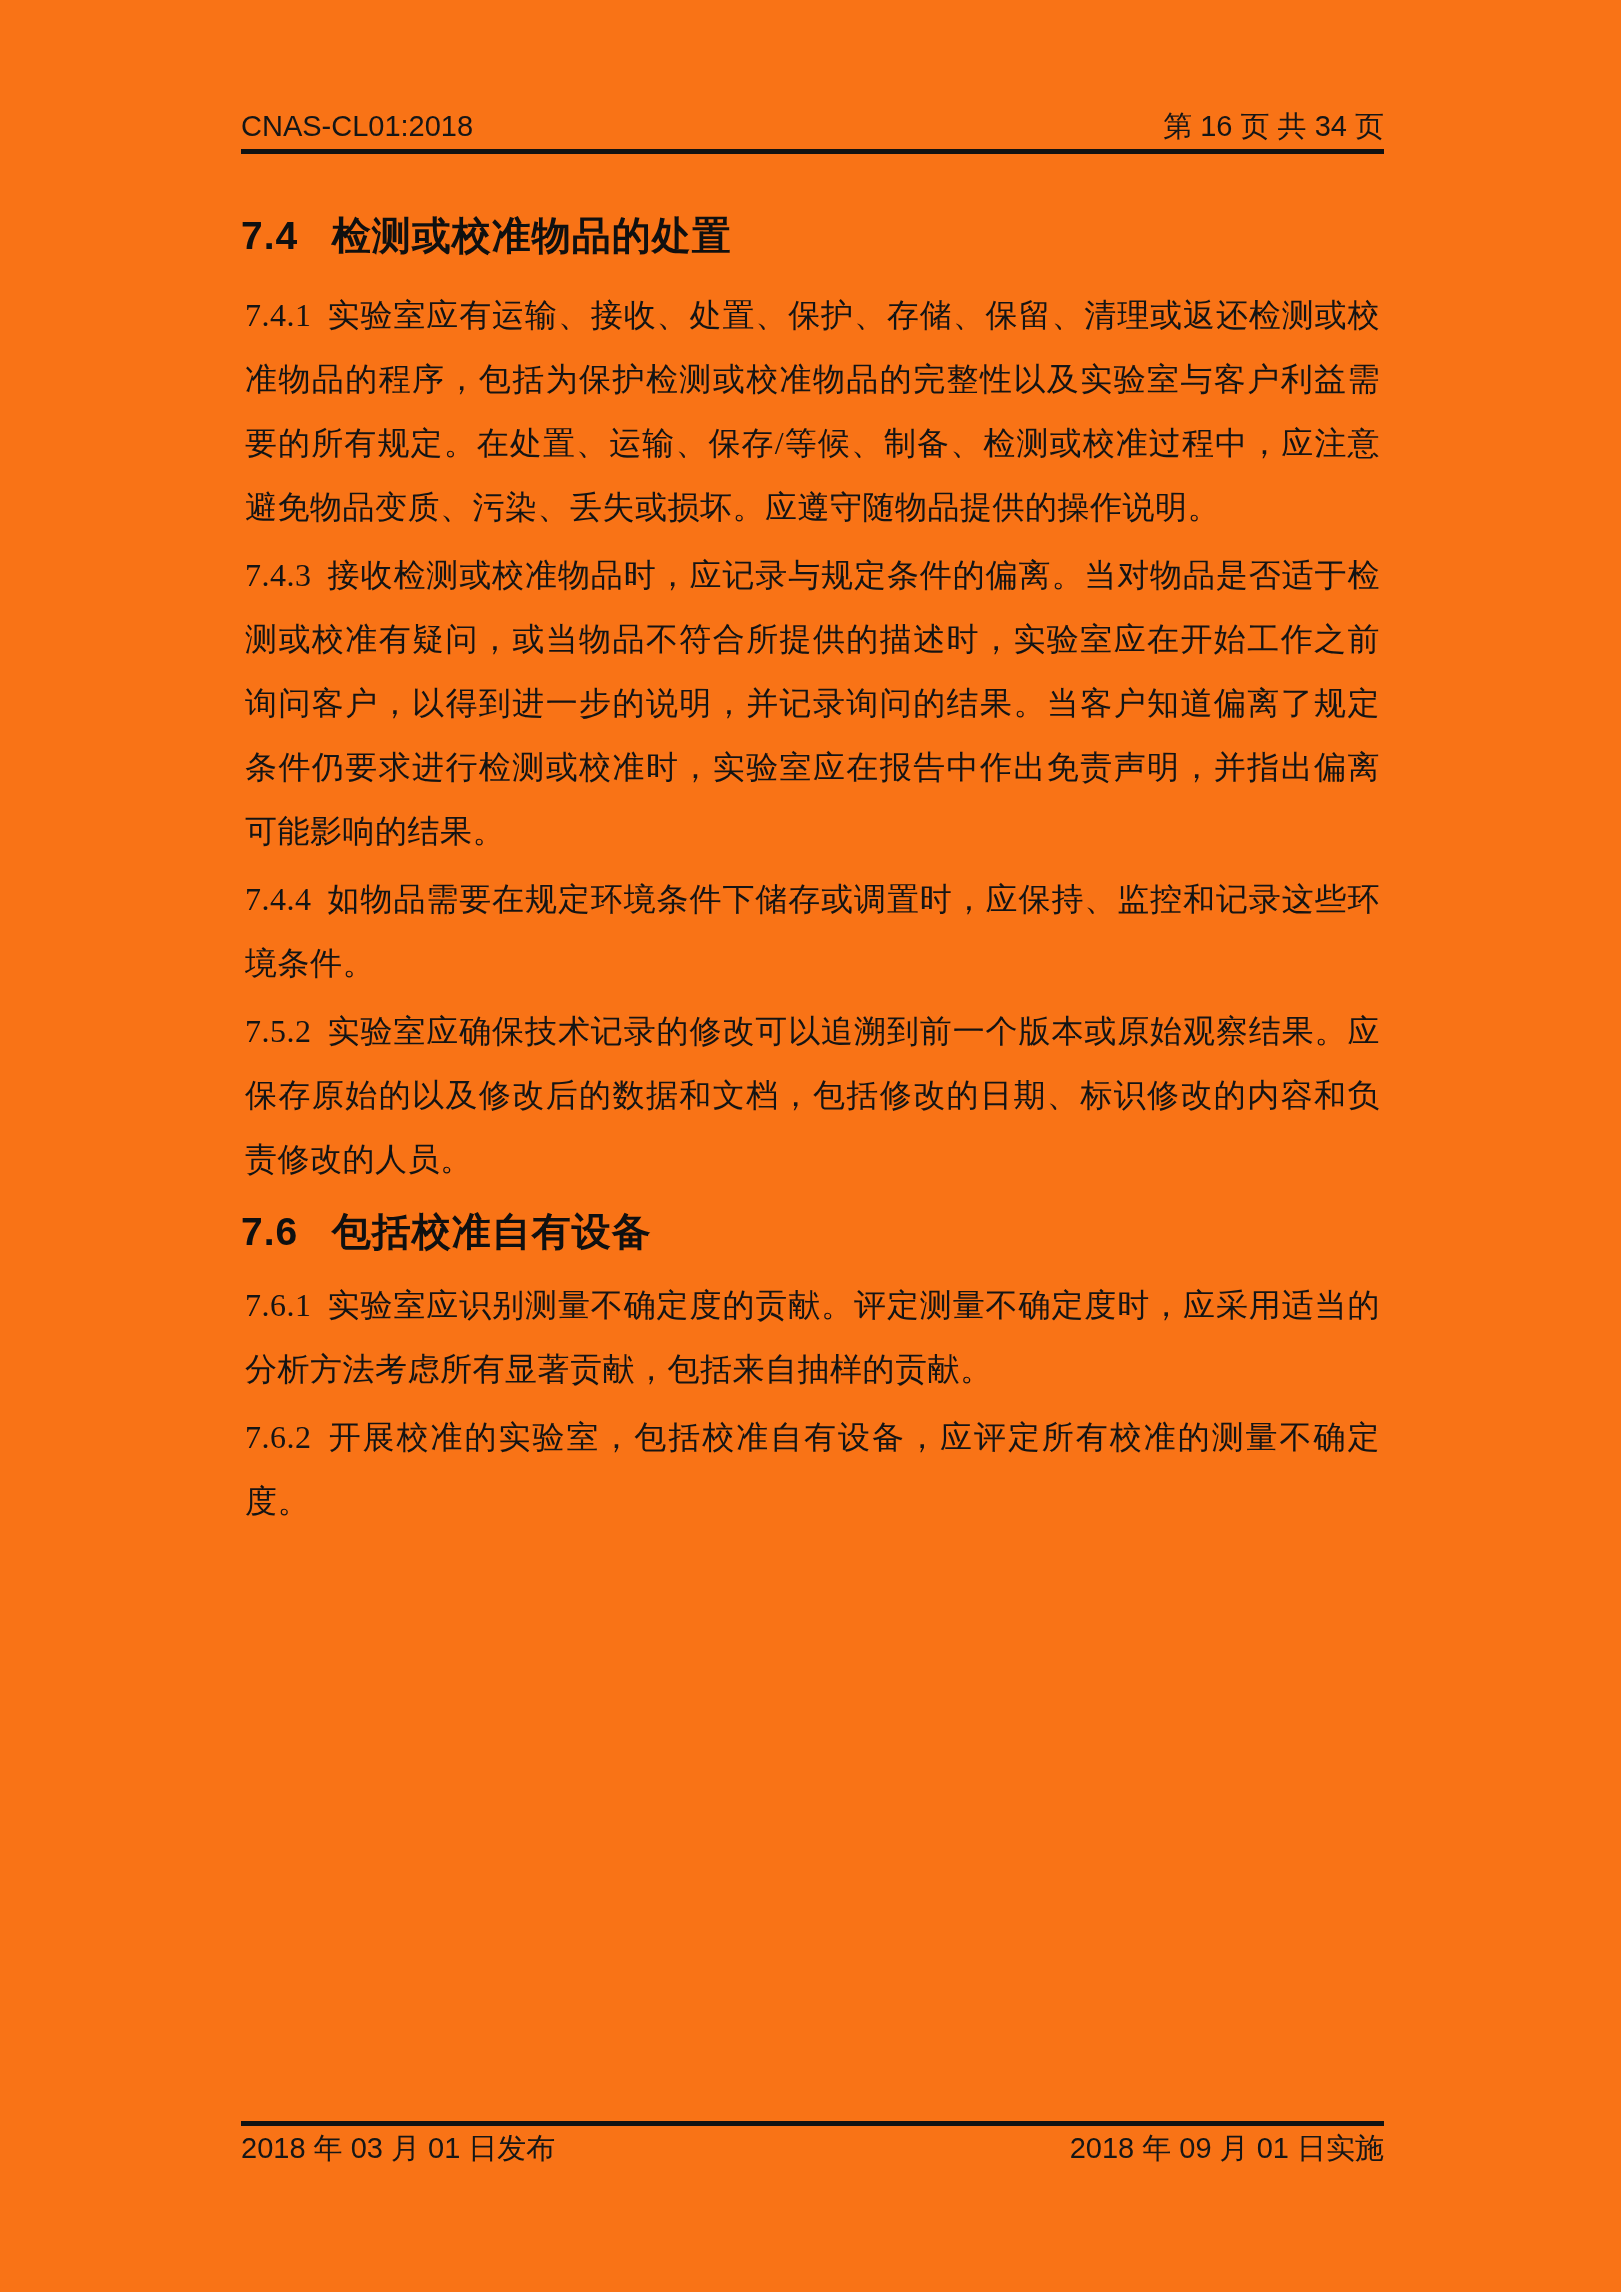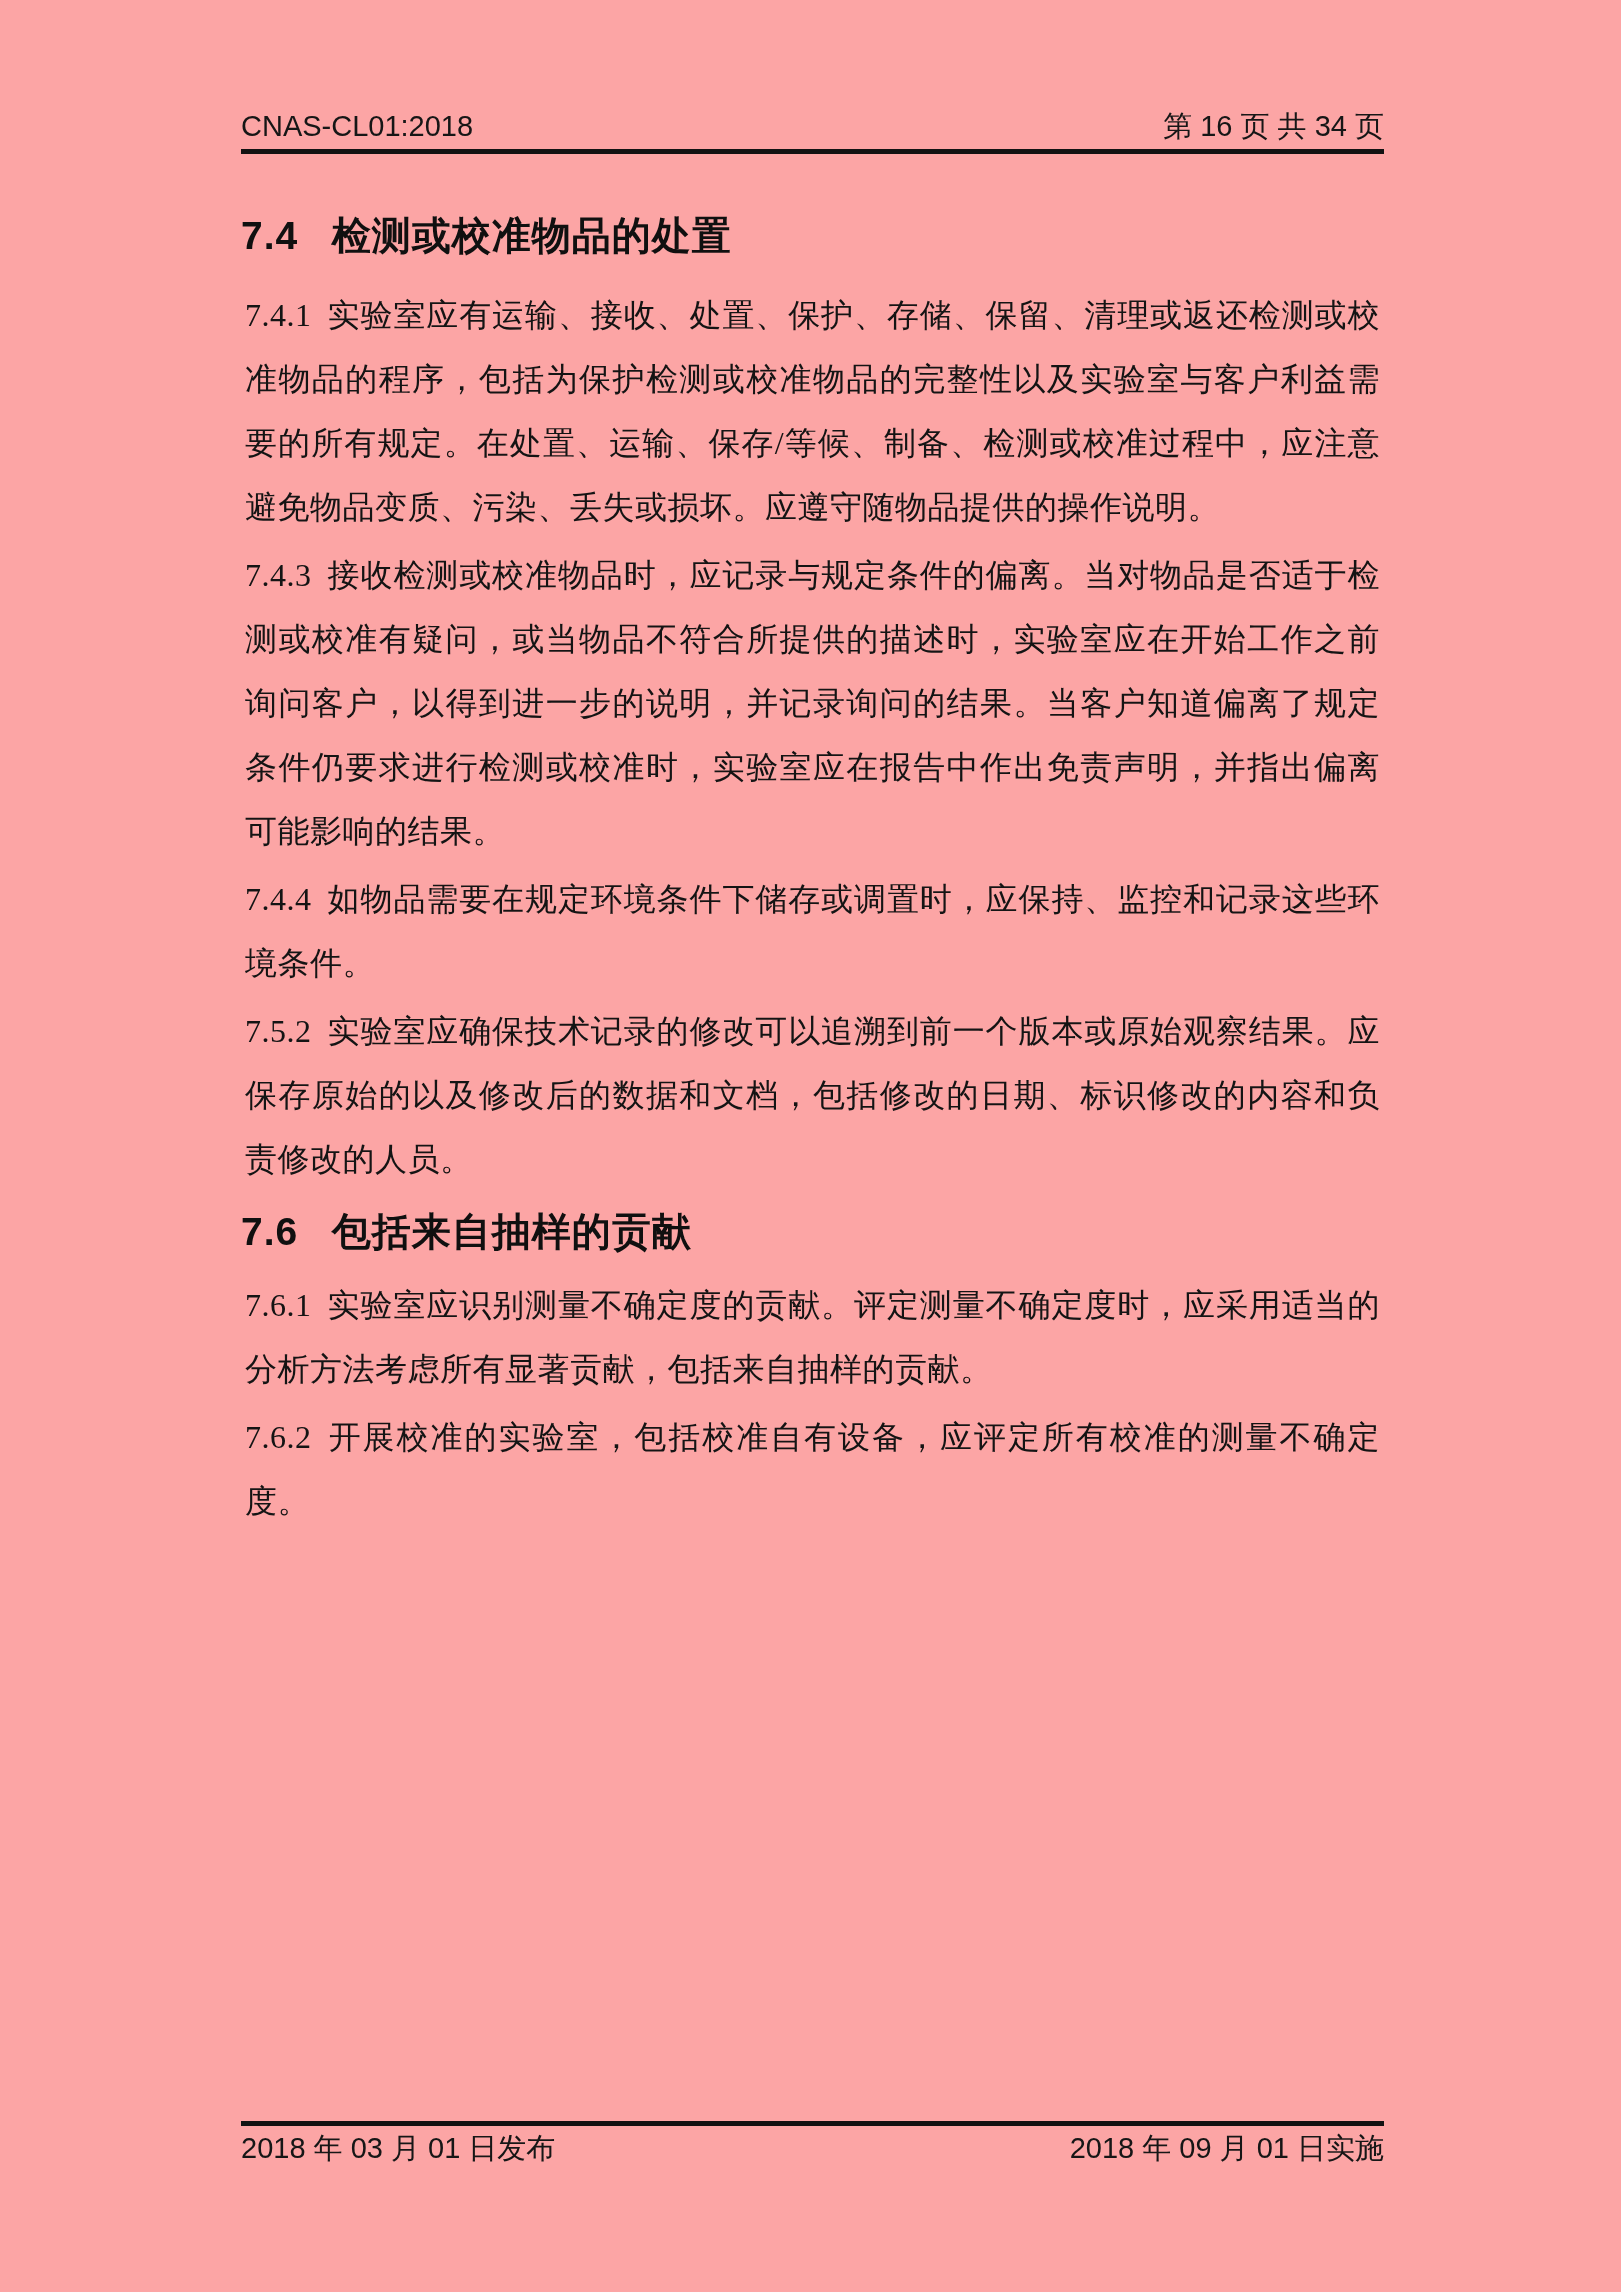--- a/index.html
+++ b/index.html
@@ -1,20 +1,20 @@
 <!DOCTYPE html>
 <html lang="zh"><head>
 <meta charset="utf-8">
 <style>
   html, body { margin: 0; padding: 0; background: #ffffff; }
   .page {
     position: relative;
     width: 1621px;
     height: 2293px;
-    background: #fca5a5;
+    background: #f97316;
     overflow: hidden;
     color: #141414;
   }
   .content {
     position: absolute;
     left: 241px;
     top: 110px;
     width: 1143px;
   }
   .doc-header {
@@ -92,21 +92,21 @@
     <p class="clause">
       <span class="cl-num">7.4.4</span><span class="cl-text">如物品需要在规定环境条件下储存或调置时，应保持、监控和记录这些环境条件。</span>
     </p>
 
     <p class="clause">
       <span class="cl-num">7.5.2</span><span class="cl-text">实验室应确保技术记录的修改可以追溯到前一个版本或原始观察结果。应保存原始的以及修改后的数据和文档，包括修改的日期、标识修改的内容和负责修改的人员。</span>
     </p>
 
     <h2 class="sec-h h76">
       <span class="sec-num">7.6</span>
-      <span class="sec-title">包括来自抽样的贡献</span>
+      <span class="sec-title">包括校准自有设备</span>
     </h2>
     <p class="clause">
       <span class="cl-num">7.6.1</span><span class="cl-text">实验室应识别测量不确定度的贡献。评定测量不确定度时，应采用适当的分析方法考虑所有显著贡献，包括来自抽样的贡献。</span>
     </p>
     <p class="clause">
       <span class="cl-num">7.6.2</span><span class="cl-text">开展校准的实验室，包括校准自有设备，应评定所有校准的测量不确定度。</span>
     </p>
 
   </div>
 

